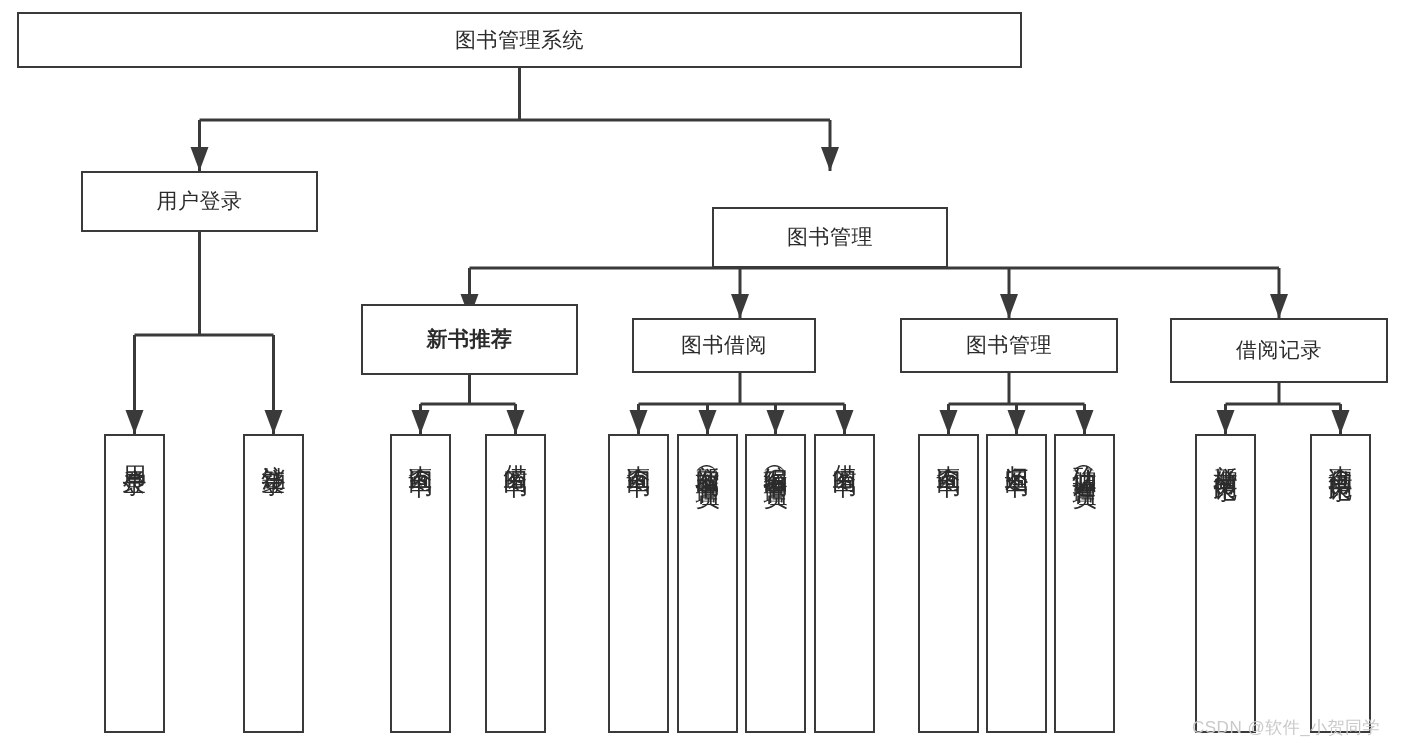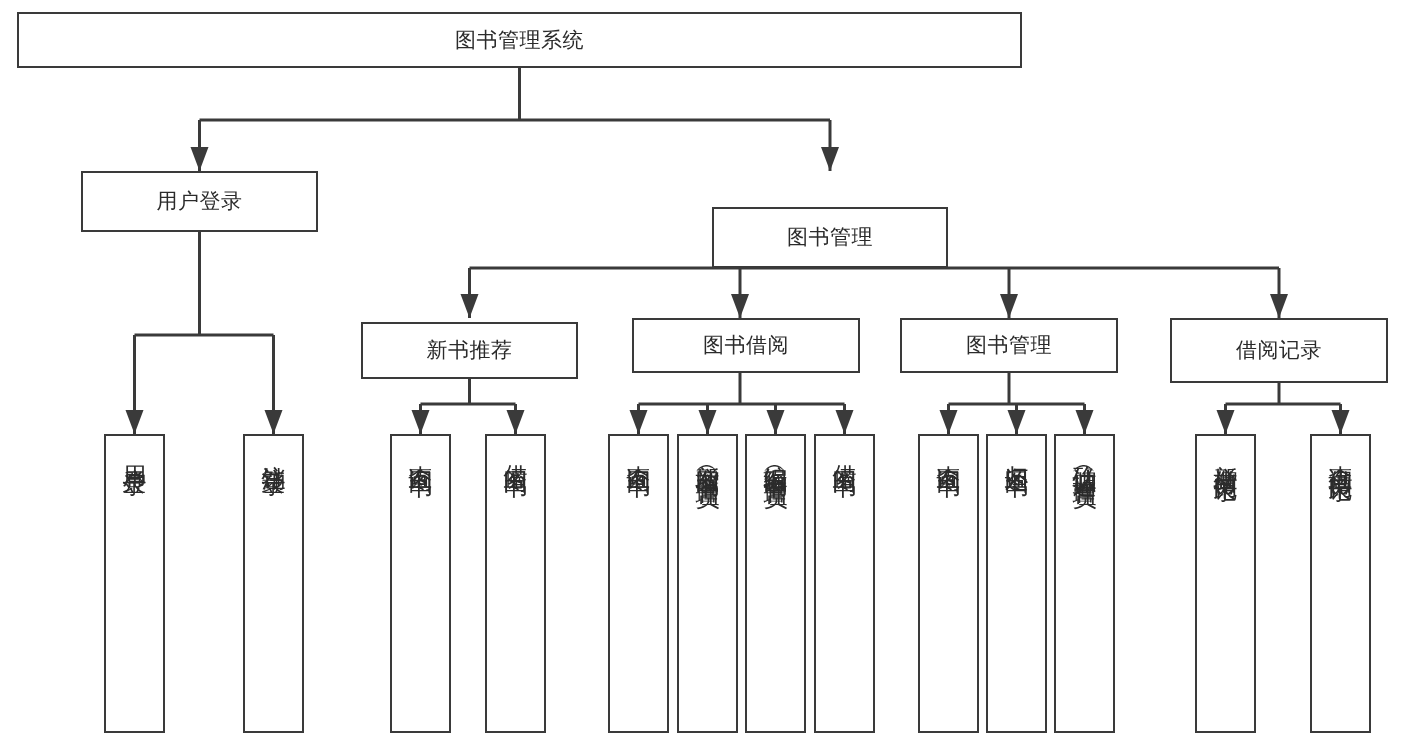--- a/index.html
+++ b/index.html
@@ -125,24 +125,24 @@
   <div id="nodes-layer">
       <div class="node horizontal" style="left: 17px; top: 12px; width: 1005px; height: 56px;">
         <span class="label">图书管理系统</span>
       </div>
       <div class="node horizontal" style="left: 81px; top: 171px; width: 237px; height: 61px;">
         <span class="label">用户登录</span>
       </div>
       <div class="node horizontal" style="left: 712px; top: 171px; width: 236px; height: 61px; margin-top: 36px;">
         <span class="label">图书管理</span>
       </div>
-      <div class="node horizontal" style="left: 361px; top: 322px; width: 217px; height: 57px;">
+      <div class="node horizontal" style="left: 361px; top: 304px; width: 217px; height: 71px; font-weight: bold;">
         <span class="label">新书推荐</span>
       </div>
-      <div class="node horizontal" style="left: 632px; top: 318px; width: 228px; height: 55px;">
+      <div class="node horizontal" style="left: 632px; top: 318px; width: 184px; height: 55px;">
         <span class="label">图书借阅</span>
       </div>
       <div class="node horizontal" style="left: 900px; top: 318px; width: 218px; height: 55px;">
         <span class="label">图书管理</span>
       </div>
       <div class="node horizontal" style="left: 1170px; top: 318px; width: 218px; height: 65px;">
         <span class="label">借阅记录</span>
       </div>
       <div class="node vertical" style="left: 104px; top: 434px; width: 61px; height: 299px;">
         <span class="label">用户登录</span>
@@ -177,13 +177,14 @@
       <div class="node vertical" style="left: 1054px; top: 434px; width: 61px; height: 299px;">
         <span class="label">确认归还（管理员）</span>
       </div>
       <div class="node vertical" style="left: 1195px; top: 434px; width: 61px; height: 299px;">
         <span class="label">新增借阅记录</span>
       </div>
       <div class="node vertical" style="left: 1310px; top: 434px; width: 61px; height: 299px;">
         <span class="label">查询借阅记录</span>
       </div>
     </div>
+  <div class="watermark" style="left: 1192px; top: 716px;">CSDN @软件_小贺同学</div>
 </div>
 
 </body></html>

